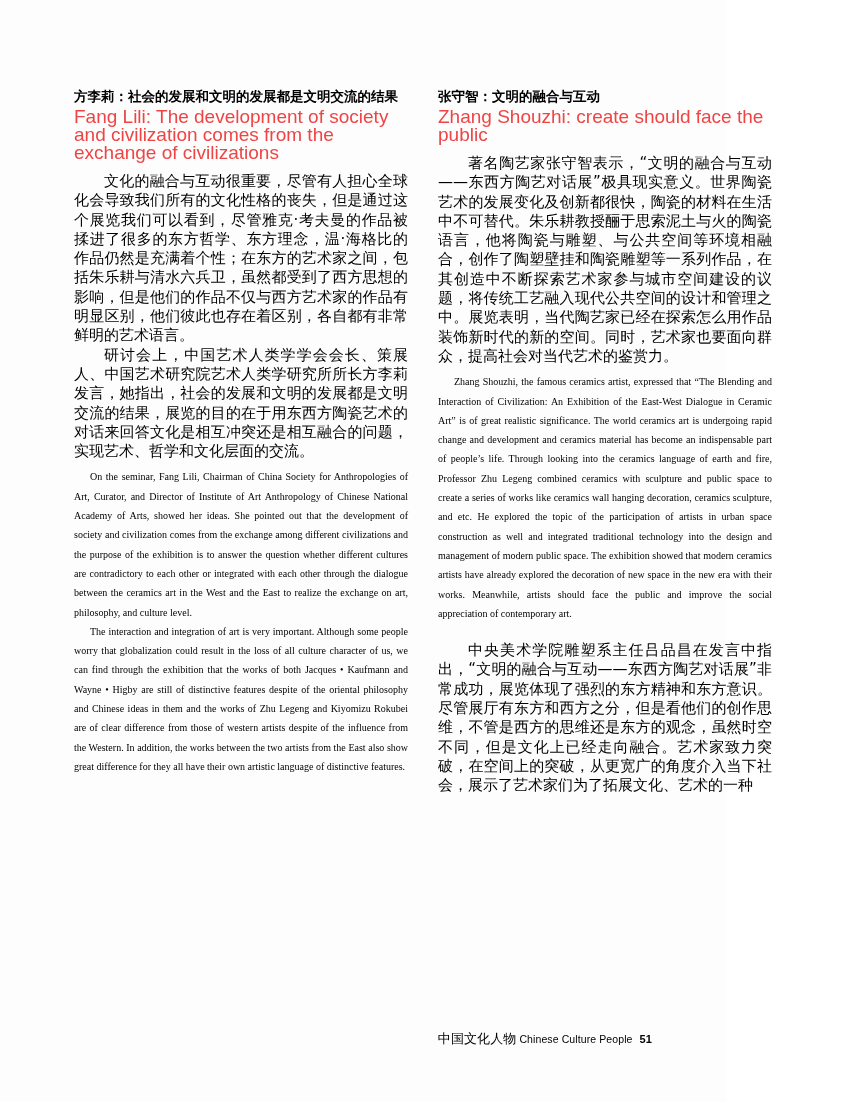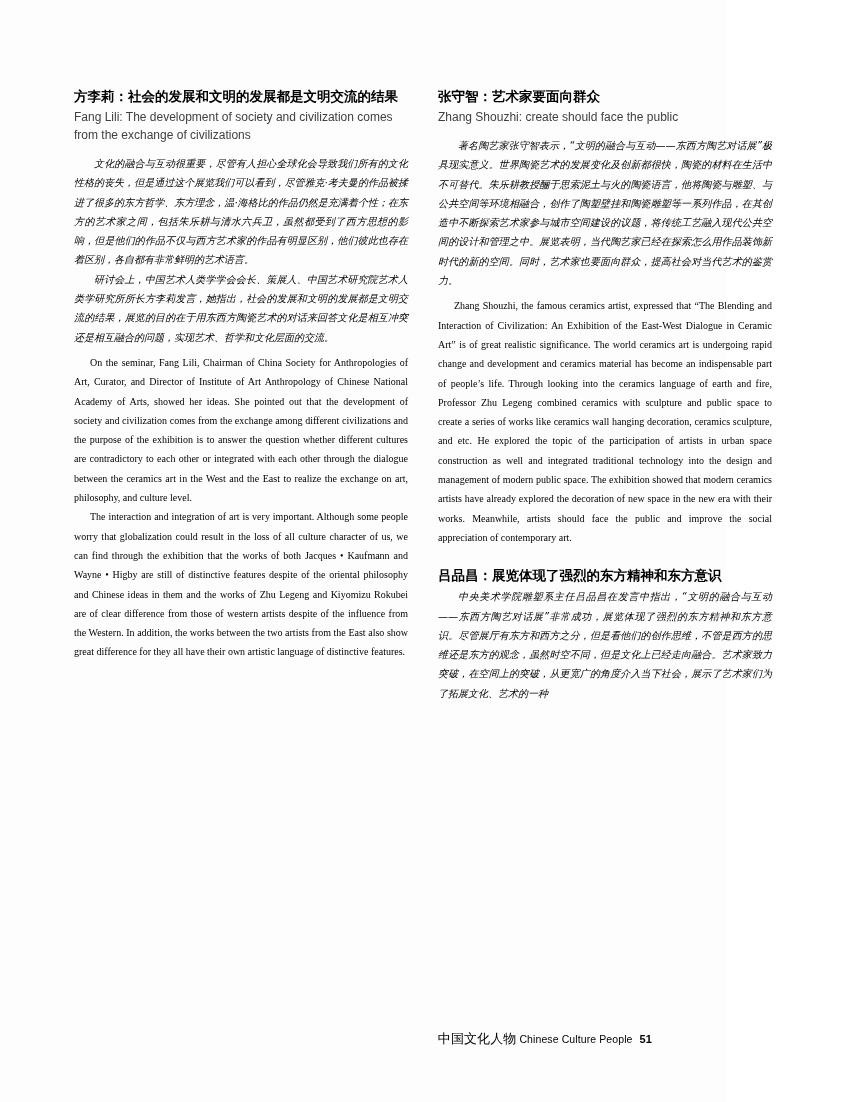--- a/index.html
+++ b/index.html
@@ -40,35 +40,34 @@
   h2.cn-head {
     font-family: "DejaVu Sans", sans-serif;
     font-size: 13.5px;
     font-weight: bold;
     line-height: 20px;
     margin: 0 0 2px 0;
     letter-spacing: 0px;
   }
   h3.en-head {
     font-family: "Liberation Sans", sans-serif;
-    font-size: 12px;
+    font-size: 19px;
     font-weight: normal;
     line-height: 18px;
     margin: 0 0 10px 0;
-    color: #404040;
+    color: #ef4444;
   }
   p.cn {
     font-family: "DejaVu Sans", sans-serif;
-    font-size: 10px;
+    font-size: 15px;
     line-height: 19.3px;
     margin: 0 0 0 0;
     text-indent: 2em;
     text-align: justify;
     text-justify: inter-ideograph;
-    font-style: italic;
   }
   p.en {
     font-family: "Liberation Serif", serif;
     font-size: 10px;
     line-height: 19.3px;
     margin: 0;
     text-indent: 1.6em;
     text-align: justify;
   }
   p + p {
@@ -109,32 +108,31 @@
       <p class="cn">文化的融合与互动很重要，尽管有人担心全球化会导致我们所有的文化性格的丧失，但是通过这个展览我们可以看到，尽管雅克·考夫曼的作品被揉进了很多的东方哲学、东方理念，温·海格比的作品仍然是充满着个性；在东方的艺术家之间，包括朱乐耕与清水六兵卫，虽然都受到了西方思想的影响，但是他们的作品不仅与西方艺术家的作品有明显区别，他们彼此也存在着区别，各自都有非常鲜明的艺术语言。</p>
       <p class="cn">研讨会上，中国艺术人类学学会会长、策展人、中国艺术研究院艺术人类学研究所所长方李莉发言，她指出，社会的发展和文明的发展都是文明交流的结果，展览的目的在于用东西方陶瓷艺术的对话来回答文化是相互冲突还是相互融合的问题，实现艺术、哲学和文化层面的交流。</p>
 
       <div class="spacer-sm"></div>
 
       <p class="en">On the seminar, Fang Lili, Chairman of China Society for Anthropologies of Art, Curator, and Director of Institute of Art Anthropology of Chinese National Academy of Arts, showed her ideas. She pointed out that the development of society and civilization comes from the exchange among different civilizations and the purpose of the exhibition is to answer the question whether different cultures are contradictory to each other or integrated with each other through the dialogue between the ceramics art in the West and the East to realize the exchange on art, philosophy, and culture level.</p>
       <p class="en">The interaction and integration of art is very important. Although some people worry that globalization could result in the loss of all culture character of us, we can find through the exhibition that the works of both Jacques • Kaufmann and Wayne • Higby are still of distinctive features despite of the oriental philosophy and Chinese ideas in them and the works of Zhu Legeng and Kiyomizu Rokubei are of clear difference from those of western artists despite of the influence from the Western. In addition, the works between the two artists from the East also show great difference for they all have their own artistic language of distinctive features.</p>
     </div>
 
     <div class="col">
-      <h2 class="cn-head">张守智：艺术家要面向群众</h2>
+      <h2 class="cn-head">张守智：文明的融合与互动</h2>
       <h3 class="en-head">Zhang Shouzhi: create should face the public</h3>
 
       <p class="cn">著名陶艺家张守智表示，“文明的融合与互动——东西方陶艺对话展”极具现实意义。世界陶瓷艺术的发展变化及创新都很快，陶瓷的材料在生活中不可替代。朱乐耕教授酾于思索泥土与火的陶瓷语言，他将陶瓷与雕塑、与公共空间等环境相融合，创作了陶塑壁挂和陶瓷雕塑等一系列作品，在其创造中不断探索艺术家参与城市空间建设的议题，将传统工艺融入现代公共空间的设计和管理之中。展览表明，当代陶艺家已经在探索怎么用作品装饰新时代的新的空间。同时，艺术家也要面向群众，提高社会对当代艺术的鉴赏力。</p>
 
       <div class="spacer-sm"></div>
 
       <p class="en">Zhang Shouzhi, the famous ceramics artist, expressed that “The Blending and Interaction of Civilization: An Exhibition of the East-West Dialogue in Ceramic Art” is of great realistic significance. The world ceramics art is undergoing rapid change and development and ceramics material has become an indispensable part of people’s life. Through looking into the ceramics language of earth and fire, Professor Zhu Legeng combined ceramics with sculpture and public space to create a series of works like ceramics wall hanging decoration, ceramics sculpture, and etc. He explored the topic of the participation of artists in urban space construction as well and integrated traditional technology into the design and management of modern public space. The exhibition showed that modern ceramics artists have already explored the decoration of new space in the new era with their works. Meanwhile, artists should face the public and improve the social appreciation of contemporary art.</p>
 
       <div class="spacer-lg"></div>
 
-      <h2 class="cn-head">吕品昌：展览体现了强烈的东方精神和东方意识</h2>
 
       <p class="cn">中央美术学院雕塑系主任吕品昌在发言中指出，“文明的融合与互动——东西方陶艺对话展”非常成功，展览体现了强烈的东方精神和东方意识。尽管展厅有东方和西方之分，但是看他们的创作思维，不管是西方的思维还是东方的观念，虽然时空不同，但是文化上已经走向融合。艺术家致力突破，在空间上的突破，从更宽广的角度介入当下社会，展示了艺术家们为了拓展文化、艺术的一种</p>
     </div>
 
   </div>
 
   <div class="footer">
     <span class="cnname">中国文化人物</span>
     <span>Chinese Culture People</span>
     <span class="pageno">51</span>

